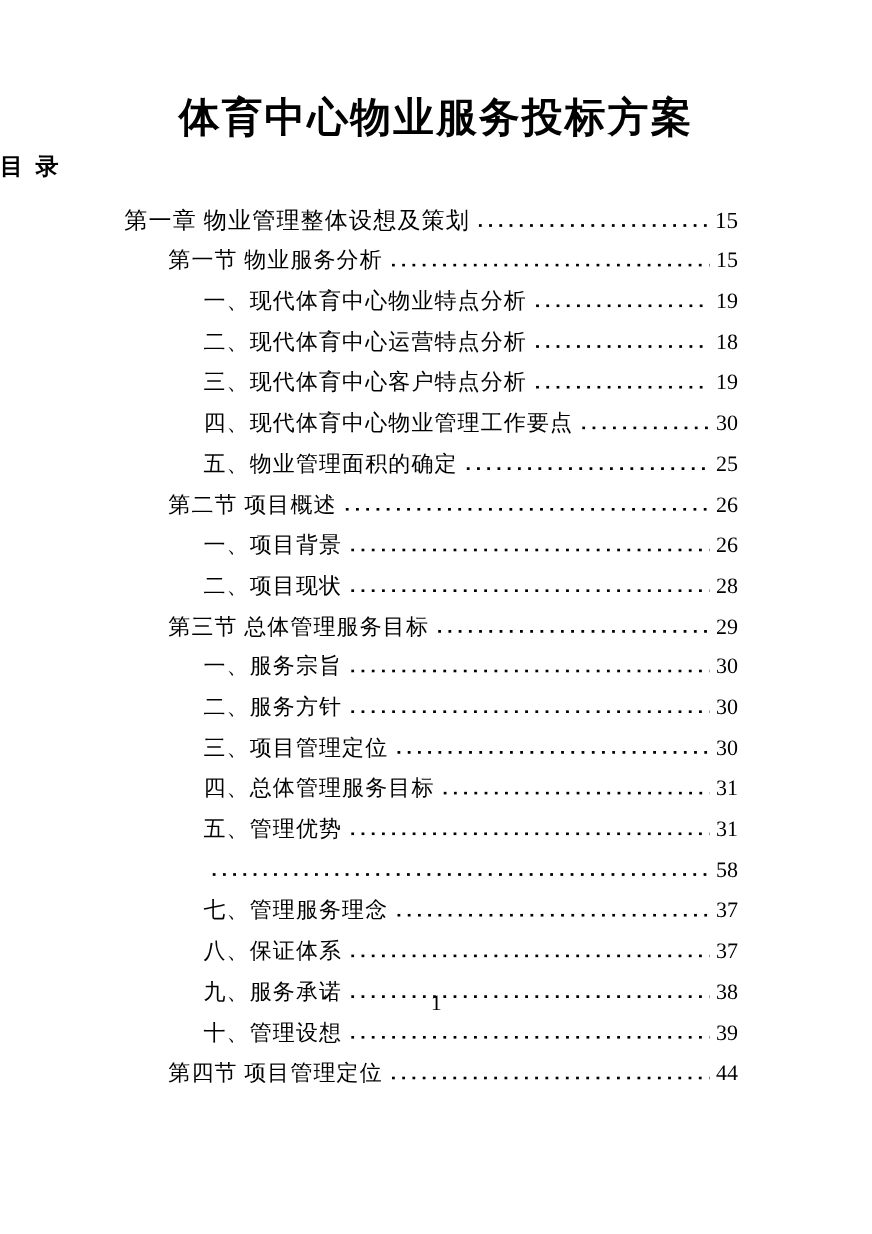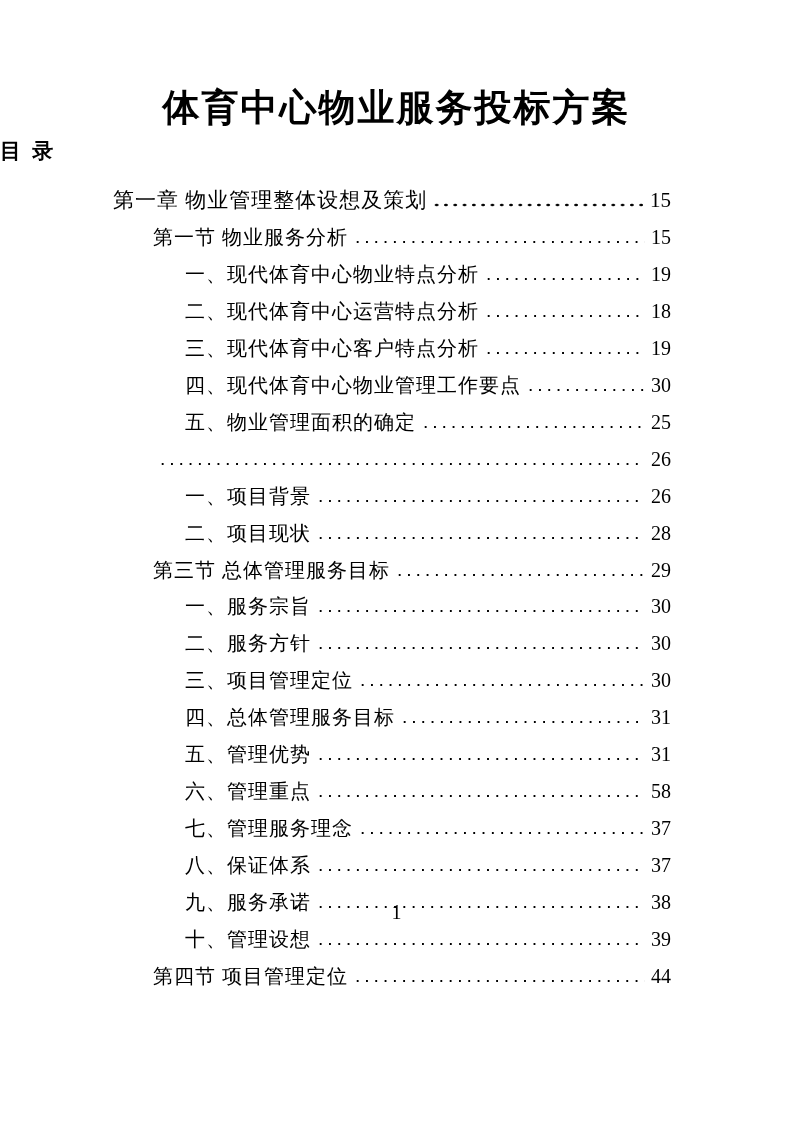--- a/index.html
+++ b/index.html
@@ -107,20 +107,21 @@
         <span class="toc-label">四、现代体育中心物业管理工作要点</span>
         <span class="leader"></span>
         <span class="toc-page">30</span>
       </div>
       <div class="toc-row lvl2">
         <span class="toc-label">五、物业管理面积的确定</span>
         <span class="leader"></span>
         <span class="toc-page">25</span>
       </div>
       <div class="toc-row lvl1">
+        <span class="toc-label">第二节 项目概述</span>
         <span class="leader"></span>
         <span class="toc-page">26</span>
       </div>
       <div class="toc-row lvl2">
         <span class="toc-label">一、项目背景</span>
         <span class="leader"></span>
         <span class="toc-page">26</span>
       </div>
       <div class="toc-row lvl2">
         <span class="toc-label">二、项目现状</span>
@@ -151,21 +152,20 @@
         <span class="toc-label">四、总体管理服务目标</span>
         <span class="leader"></span>
         <span class="toc-page">31</span>
       </div>
       <div class="toc-row lvl2">
         <span class="toc-label">五、管理优势</span>
         <span class="leader"></span>
         <span class="toc-page">31</span>
       </div>
       <div class="toc-row lvl2">
-        <span class="toc-label">六、管理重点</span>
         <span class="leader"></span>
         <span class="toc-page">58</span>
       </div>
       <div class="toc-row lvl2">
         <span class="toc-label">七、管理服务理念</span>
         <span class="leader"></span>
         <span class="toc-page">37</span>
       </div>
       <div class="toc-row lvl2">
         <span class="toc-label">八、保证体系</span>

